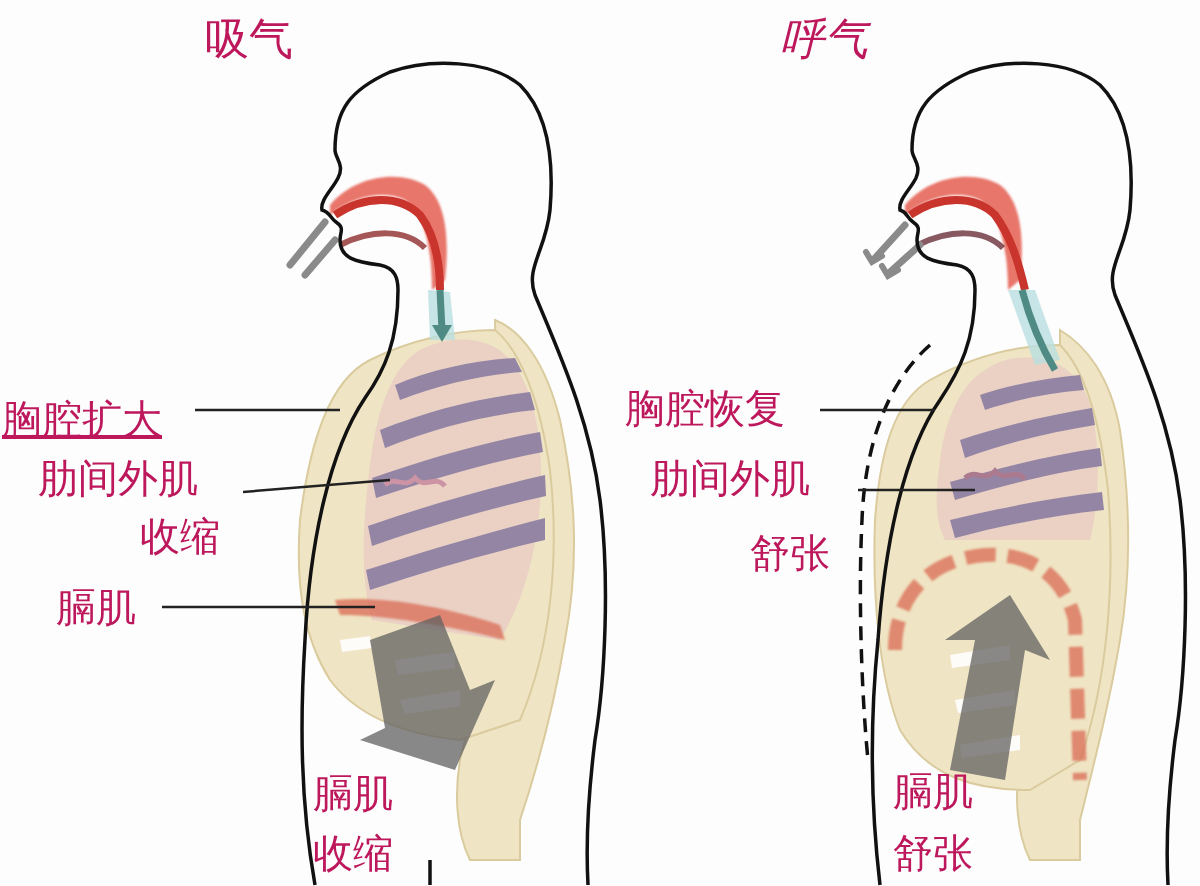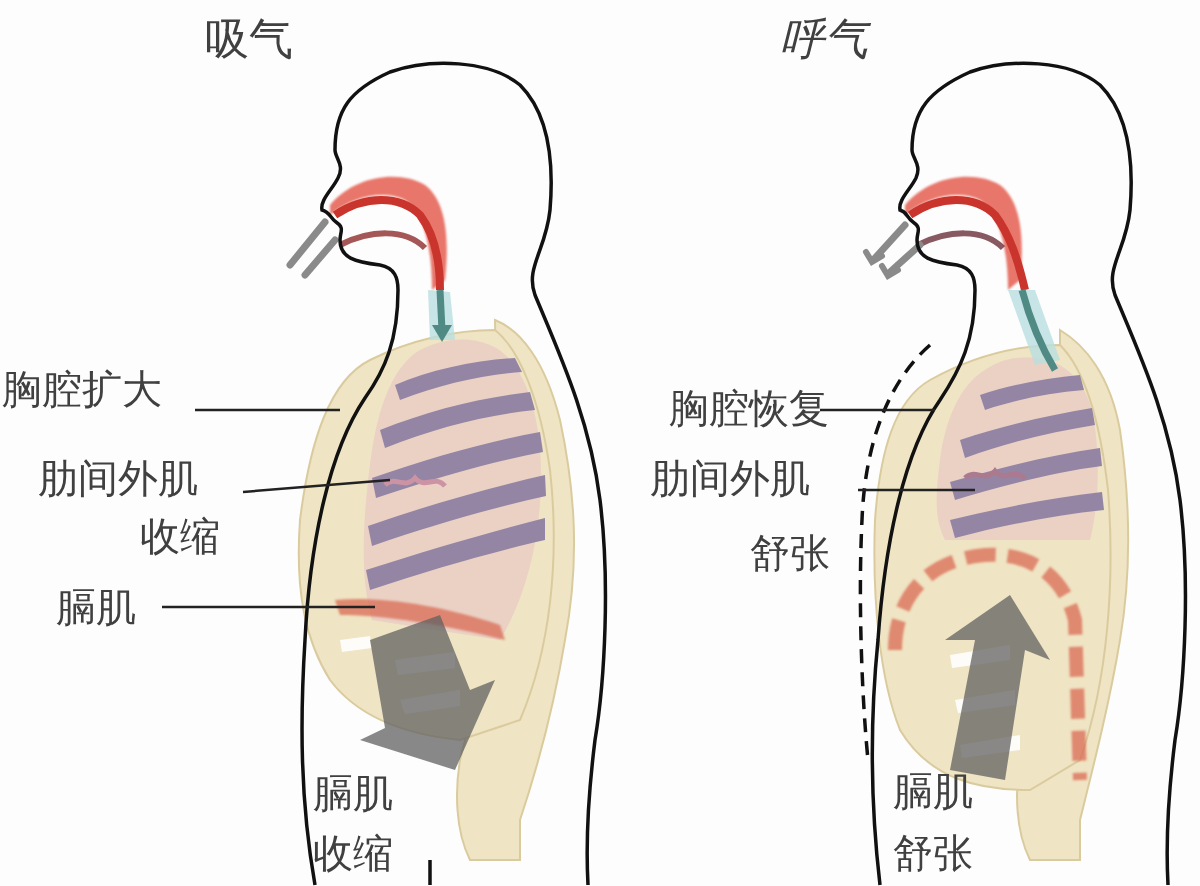--- a/index.html
+++ b/index.html
@@ -1,19 +1,19 @@
 <!DOCTYPE html>
 <html><head>
   <meta charset="utf-8">
   <style>
     html, body { margin: 0; padding: 0; background: #fdfdfd; }
     body { width: 1200px; height: 886px; position: relative; overflow: hidden;
            font-family: "DejaVu Sans", sans-serif; }
     svg.stage { position: absolute; left: 0; top: 0; }
-    .lbl { position: absolute; color: #404040; font-size: 40px; line-height: 1.15;
+    .lbl { position: absolute; color: #be185d; font-size: 40px; line-height: 1.15;
            font-family: "DejaVu Sans", sans-serif; letter-spacing: 0px; white-space: pre; }
     .title { font-size: 44px; }
   </style>
 </head>
 <body>
 
 <svg class="stage" width="1200" height="886" viewBox="0 0 1200 886">
   <defs>
     <filter id="soft" x="-10%" y="-10%" width="120%" height="120%">
       <feGaussianBlur stdDeviation="1.2"></feGaussianBlur>
@@ -118,24 +118,24 @@
     <g stroke="#222" stroke-width="2.5">
       <line x1="820" y1="410" x2="935" y2="410"></line>
       <line x1="858" y1="490" x2="975" y2="490"></line>
     </g>
   </g>
 </svg>
 
 <div class="lbl title" style="left:205px; top:14px;">吸气</div>
 <div class="lbl title" style="left:780px; top:14px;font-style:italic;">呼气</div>
 
-<div class="lbl" style="left:2px; top:366px;">胸腔扩大</div>
+<div class="lbl" style="left:2px; top:396px;text-decoration:underline;">胸腔扩大</div>
 <div class="lbl" style="left:38px; top:455px;">肋间外肌</div>
 <div class="lbl" style="left:140px; top:513px;">收缩</div>
 <div class="lbl" style="left:56px; top:584px;">膈肌</div>
 <div class="lbl" style="left:313px; top:770px;">膈肌</div>
 <div class="lbl" style="left:313px; top:830px;">收缩</div>
 
-<div class="lbl" style="left:625px; top:385px;margin-left:44px;">胸腔恢复</div>
+<div class="lbl" style="left:625px; top:385px;">胸腔恢复</div>
 <div class="lbl" style="left:650px; top:455px;">肋间外肌</div>
 <div class="lbl" style="left:750px; top:530px;">舒张</div>
 <div class="lbl" style="left:893px; top:768px;">膈肌</div>
 <div class="lbl" style="left:893px; top:830px;">舒张</div>
 
 </body></html>

